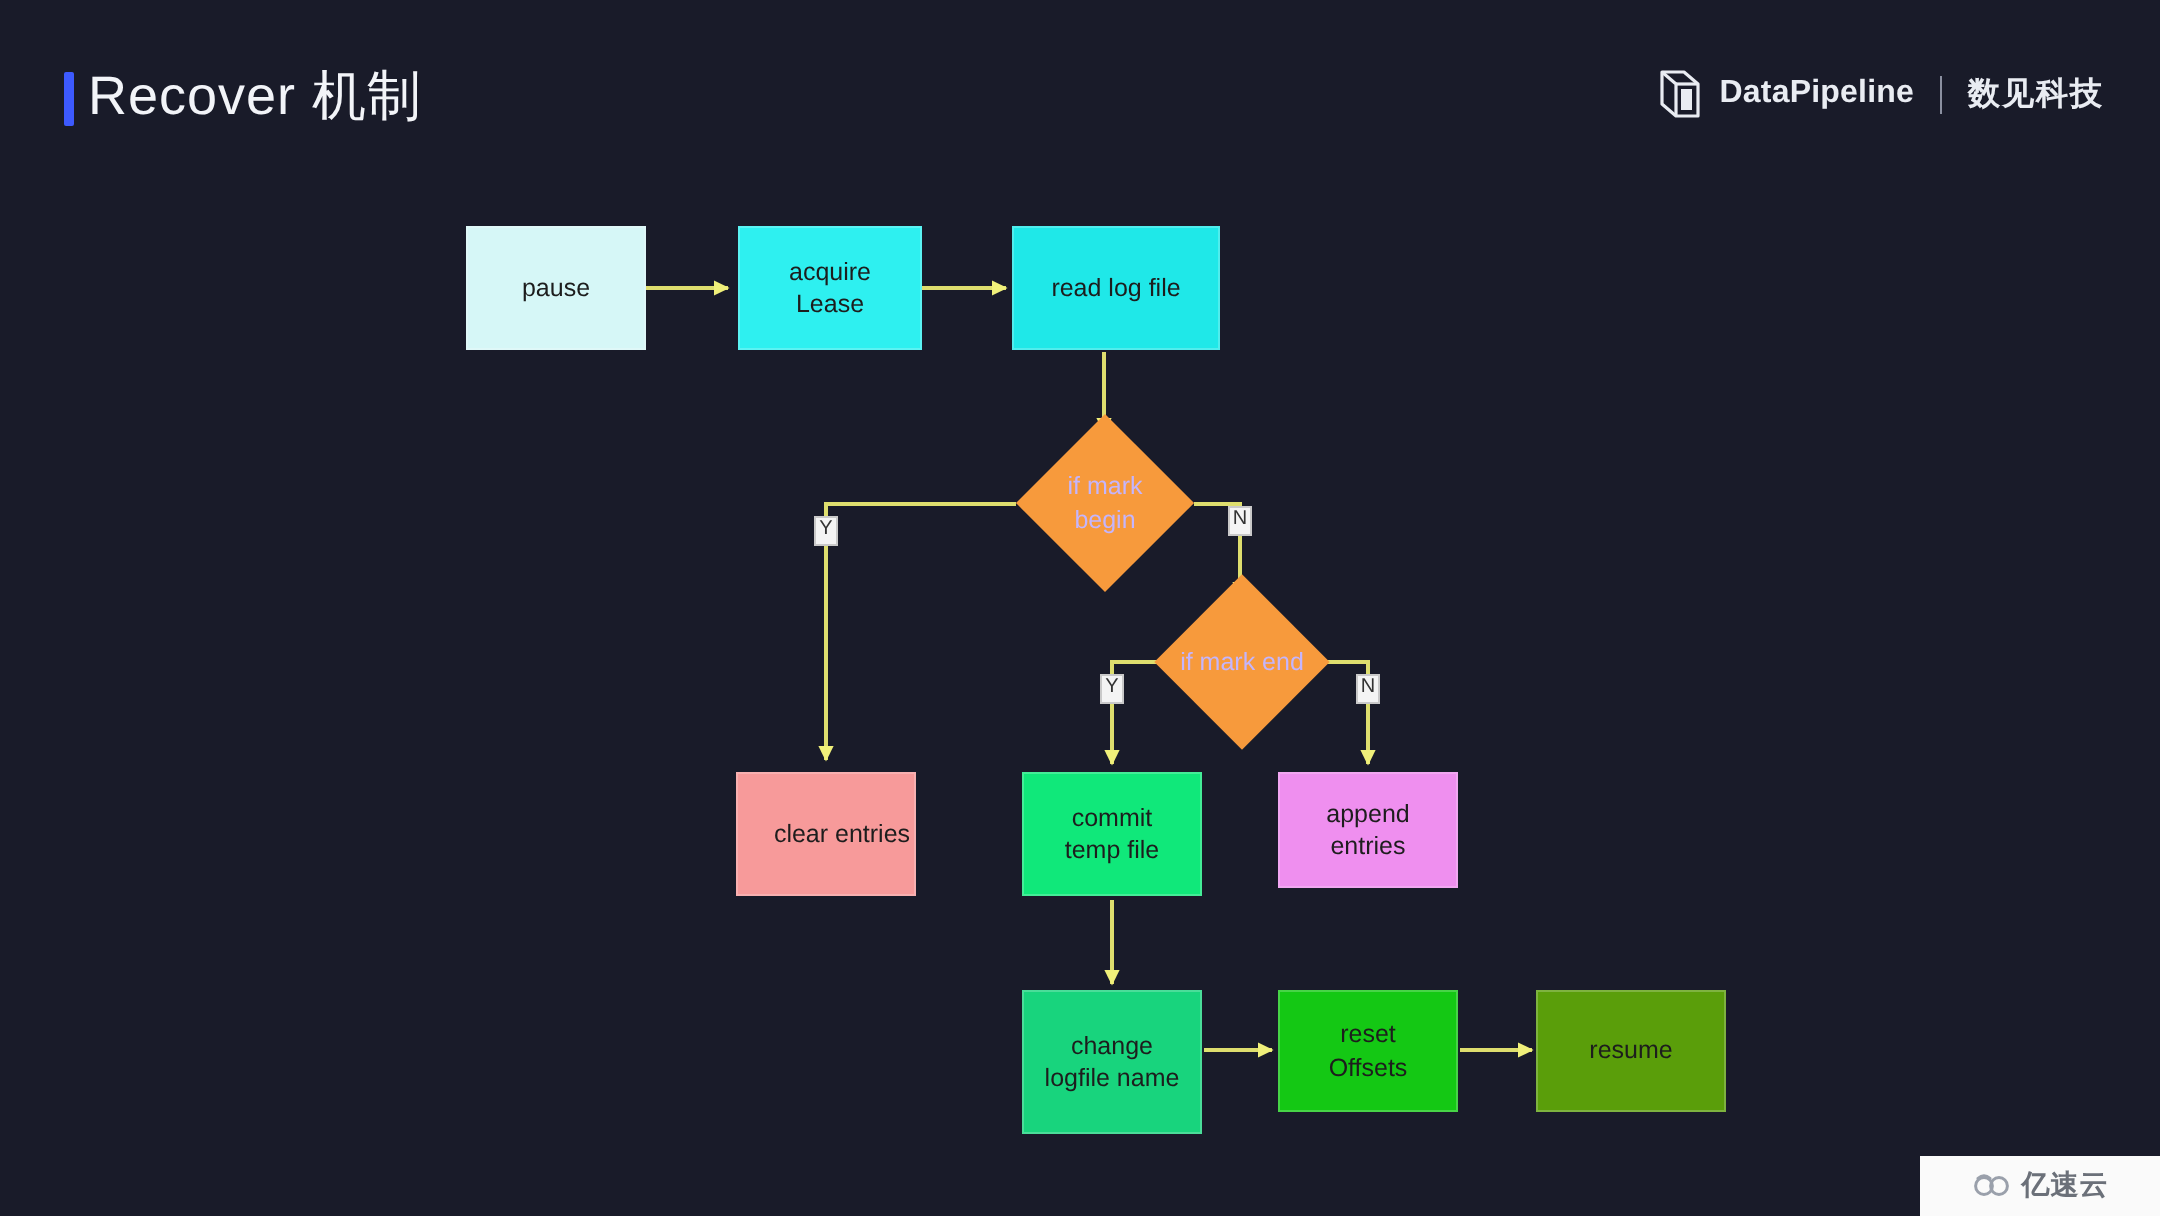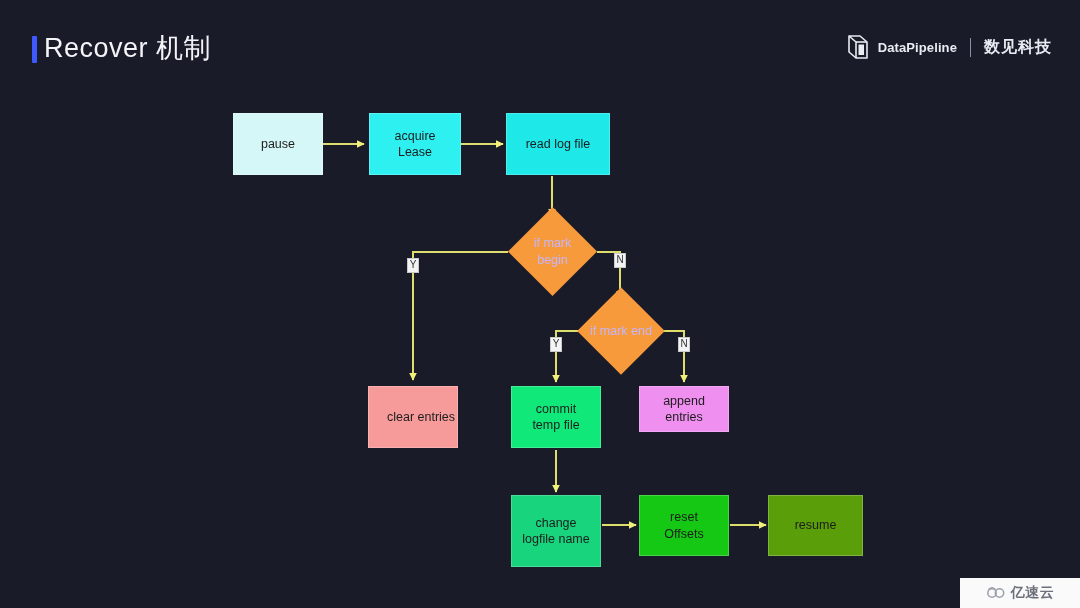--- a/index.html
+++ b/index.html
@@ -31,21 +31,21 @@
     white-space: nowrap;
   }
 
   #brand {
     position: absolute; right: 28px; top: 33px;
     display: flex; align-items: center; gap: 9px;
     height: 28px;
   }
   #brand-mark { width: 22px; height: 26px; flex: none; }
   #brand-name {
-    font-size: 13px; font-weight: bold; color: #e9ecf2;
+    font-size: 16px; font-weight: bold; color: #e9ecf2;
     letter-spacing: .1px; white-space: nowrap;
   }
   #brand-sep {
     width: 1px; height: 19px; background: #8b90a0;
     margin: 0 4px;
   }
   #brand-cn {
     font-size: 16px; font-weight: bold; color: #e9ecf2;
     letter-spacing: 1px; white-space: nowrap;
   }
@@ -187,21 +187,21 @@
 
     <div class="node" style="left:368px; top:386px; width:90px; height:62px; background:#f79a9a;padding-left:16px;">
       <span>clear entries</span>
     </div>
 
     <div class="node" style="left:511px; top:386px; width:90px; height:62px; background:#10e87a;">
       <span>commit
 temp file</span>
     </div>
 
-    <div class="node" style="left:639px; top:386px; width:90px; height:46px; background:#ef8fef;">
+    <div class="node" style="left:639px; top:386px; width:90px; height:58px; background:#ef8fef;">
       <span>append
 entries</span>
     </div>
 
     <div class="node" style="left:511px; top:495px; width:90px; height:72px; background:#18d47d;">
       <span>change
 logfile name</span>
     </div>
 
     <div class="node" style="left:639px; top:495px; width:90px; height:61px; background:#14c814;">

